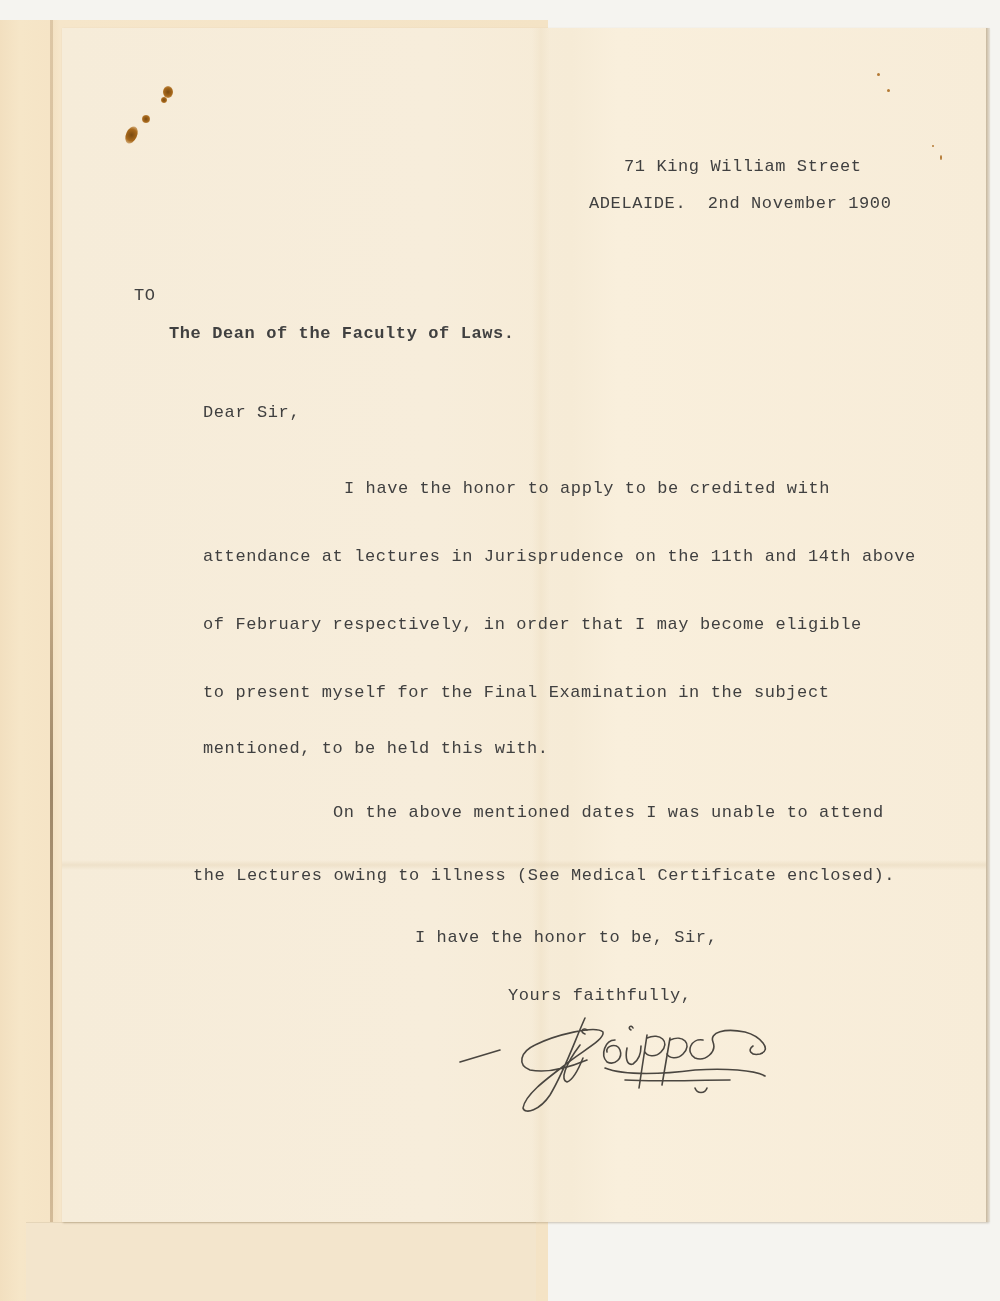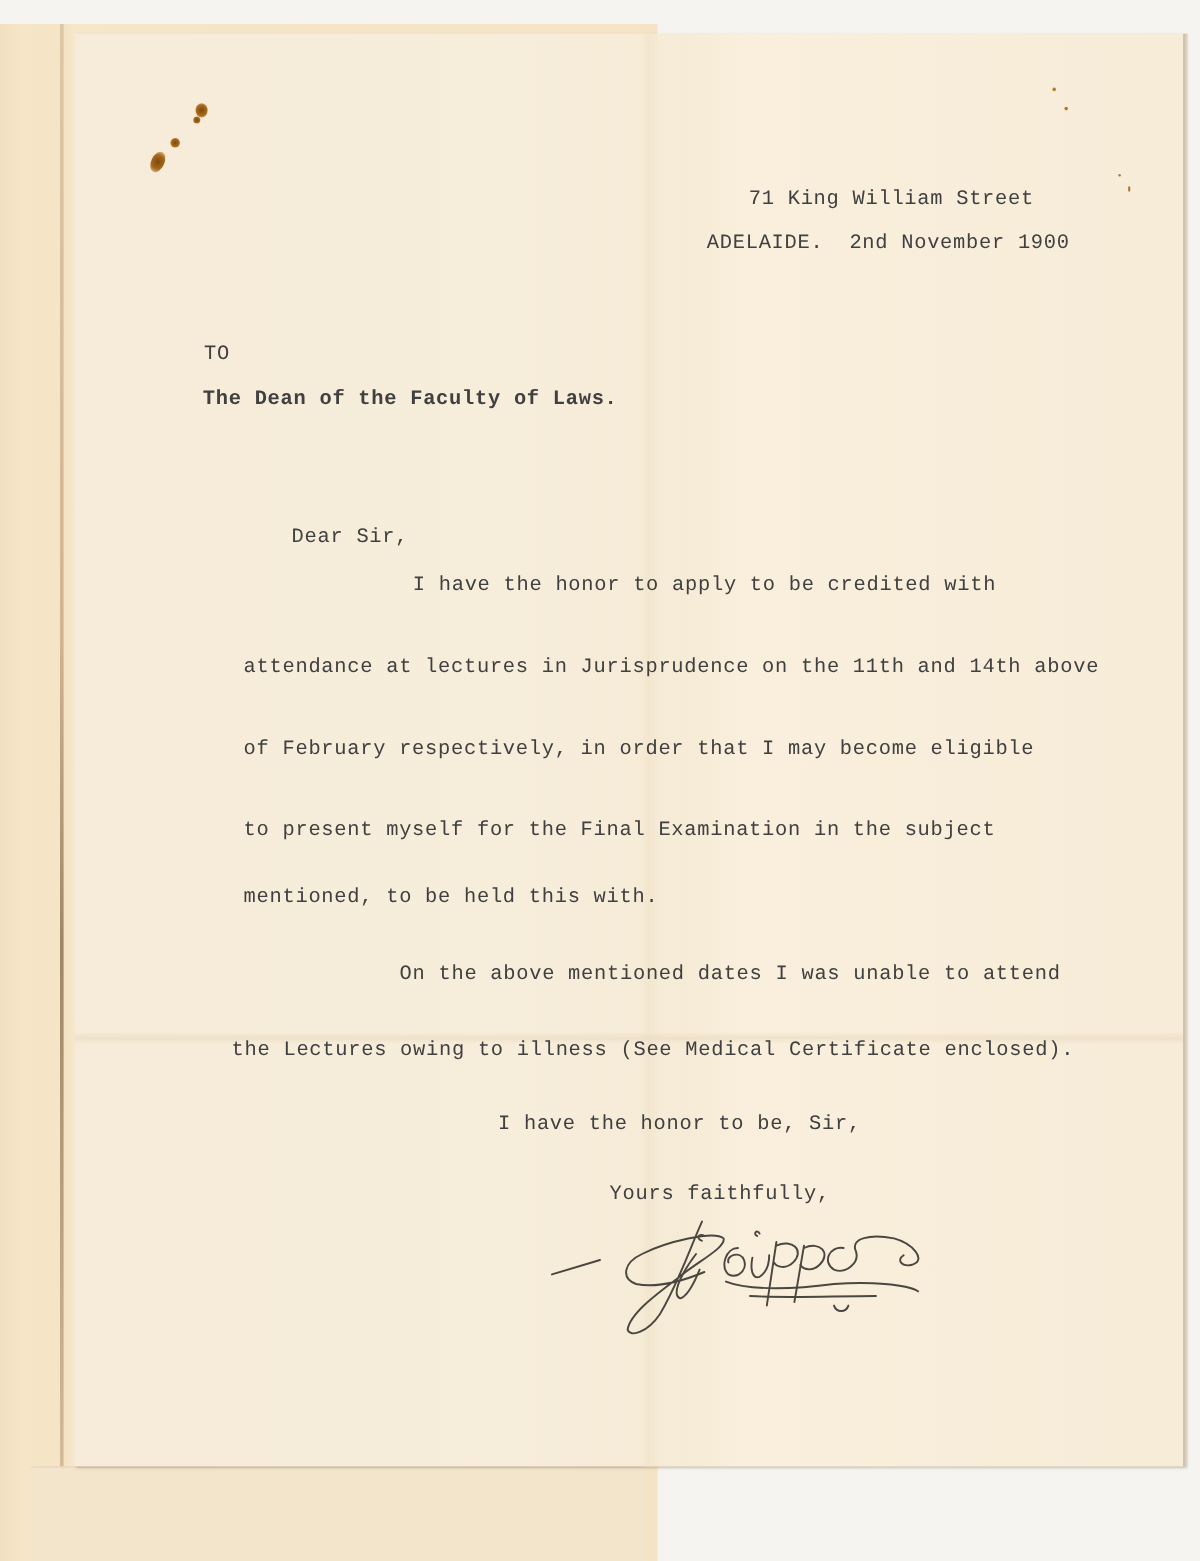--- a/index.html
+++ b/index.html
@@ -131,24 +131,24 @@
 <div class="stain" style="left:142px;top:115px;width:8px;height:8px;"></div>
 <div class="stain" style="left:126px;top:126px;width:11px;height:18px;transform:rotate(25deg);"></div>
 <div class="speck" style="left:877px;top:73px;"></div>
 <div class="speck" style="left:887px;top:89px;"></div>
 <div class="speck" style="left:932px;top:145px;width:2px;height:2px;"></div>
 <div class="speck" style="left:940px;top:155px;width:2px;height:5px;"></div>
 
 <div class="typed" style="left:624px;top:158px;">71 King William Street</div>
 <div class="typed" style="left:589px;top:195px;">ADELAIDE.  2nd November 1900</div>
 
-<div class="typed" style="left:134px;top:287px;margin-left:36px;">TO</div>
+<div class="typed" style="left:134px;top:287px;">TO</div>
 <div class="typed" style="left:169px;top:325px;font-weight:bold;">The Dean of the Faculty of Laws.</div>
 
-<div class="typed" style="left:203px;top:440px;margin-left:40px;">Dear Sir,</div>
+<div class="typed" style="left:203px;top:404px;">Dear Sir,</div>
 
 <div class="typed" style="left:344px;top:480px;text-align:right;">I have the honor to apply to be credited with</div>
 <div class="typed" style="left:203px;top:548px;">attendance at lectures in Jurisprudence on the 11th and 14th above</div>
 <div class="typed" style="left:203px;top:616px;">of February respectively, in order that I may become eligible</div>
 <div class="typed" style="left:203px;top:684px;">to present myself for the Final Examination in the subject</div>
 <div class="typed" style="left:203px;top:740px;">mentioned, to be held this with.</div>
 <div class="typed" style="left:333px;top:804px;">On the above mentioned dates I was unable to attend</div>
 <div class="typed" style="left:193px;top:867px;">the Lectures owing to illness (See Medical Certificate enclosed).</div>
 
 <div class="typed" style="left:415px;top:929px;">I have the honor to be, Sir,</div>

